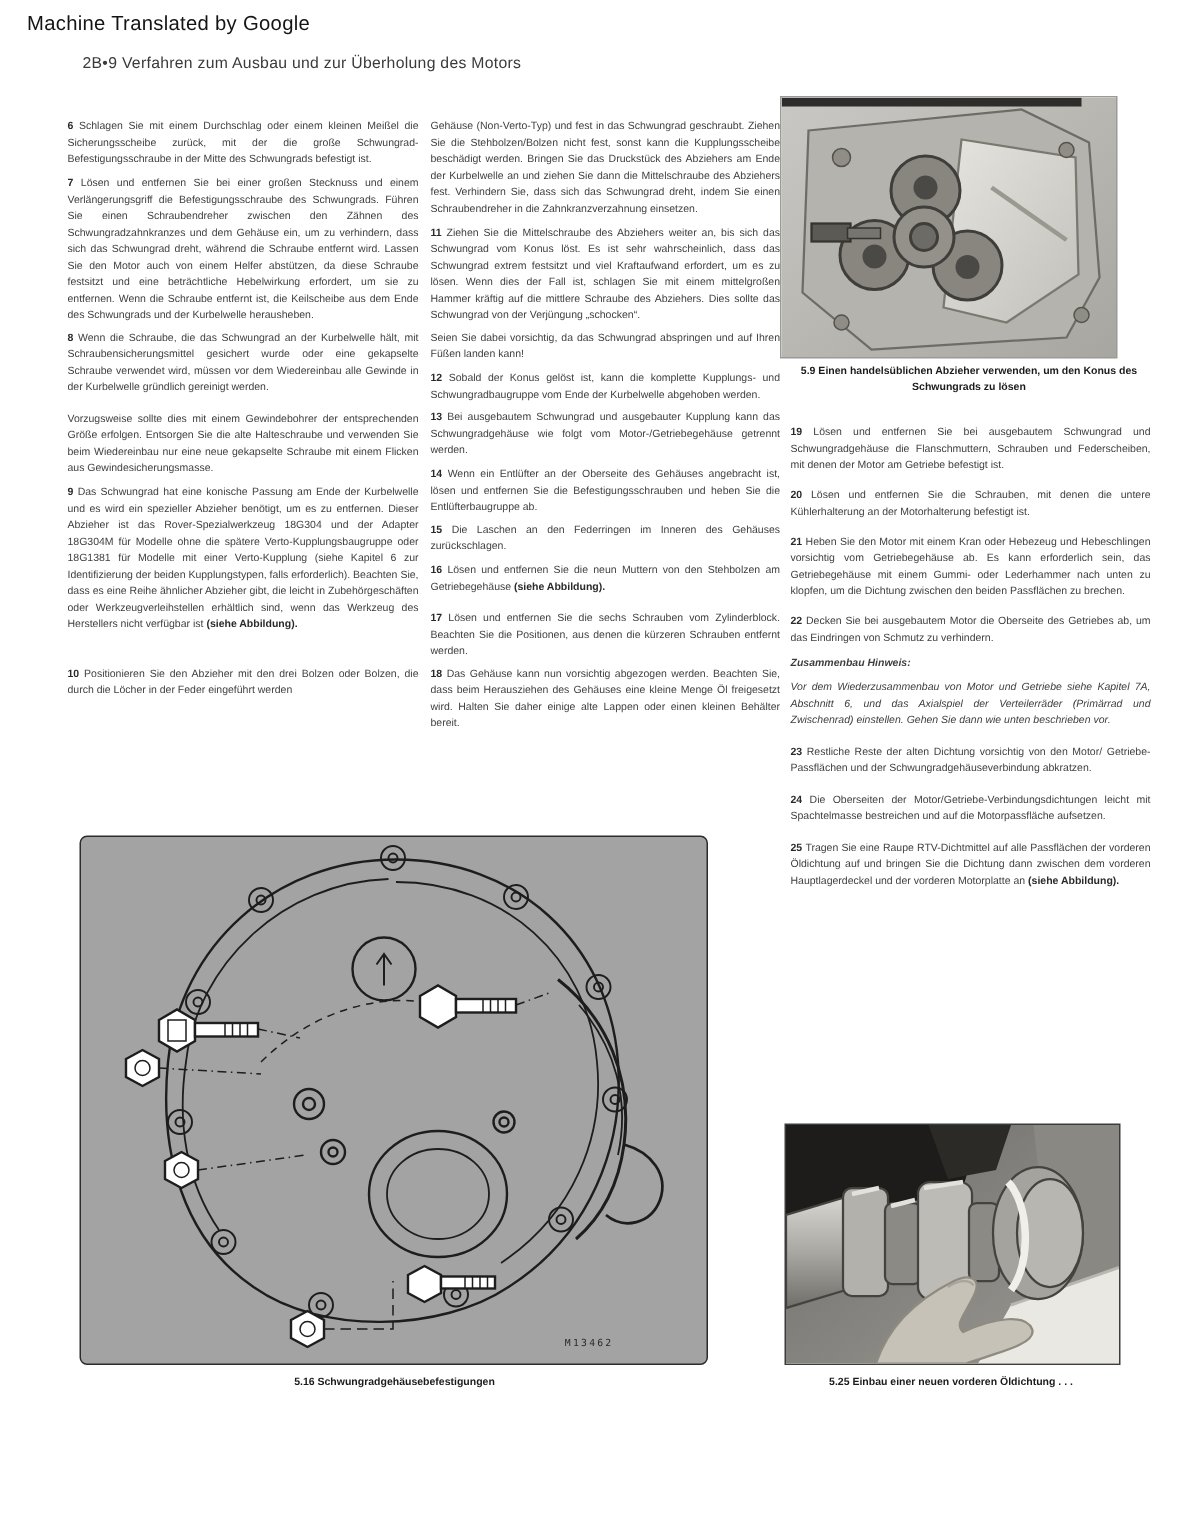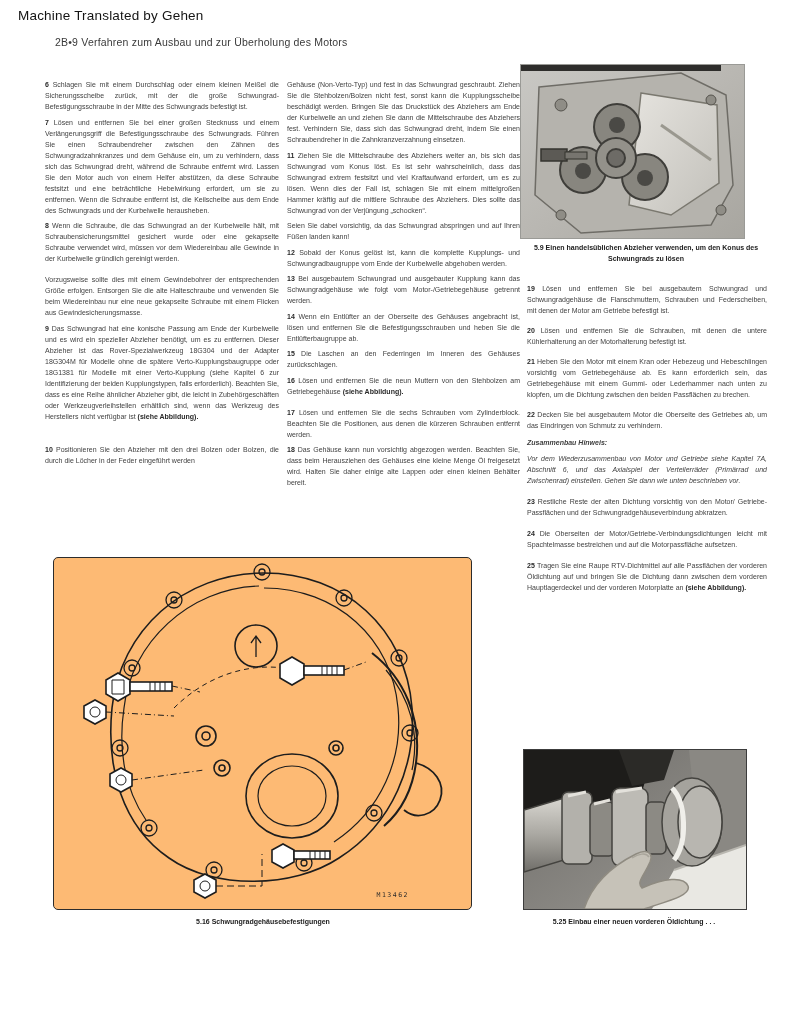--- a/index.html
+++ b/index.html
@@ -12,28 +12,28 @@
   #col1{left:45px;top:79px;width:234px;}
   #col2{left:287px;top:79px;width:233px;}
   #col3{left:527px;top:283px;width:240px;}
   .photo{position:absolute;overflow:hidden;}
   #photo59{left:520px;top:64px;width:223px;height:173px;border:1px solid #9a9a96;}
   #photo525{left:523px;top:749px;width:222px;height:159px;border:1px solid #3c3c3c;}
   .caption{position:absolute;font-size:7px;font-weight:bold;color:#1b1b1b;text-align:center;line-height:10.5px;}
   #cap59{left:523px;top:243px;width:246px;}
   #cap516{left:53px;top:917px;width:420px;}
   #cap525{left:523px;top:917px;width:222px;}
-  #fig516{position:absolute;left:53px;top:557px;width:419px;height:353px;border:1.3px solid #2c2c2c;border-radius:5px;background:#fdba74;box-sizing:border-box;}
+  #fig516{position:absolute;left:53px;top:557px;width:419px;height:353px;border:1.3px solid #2c2c2c;border-radius:5px;background:#a3a3a3;box-sizing:border-box;}
   .figno{position:absolute;right:62px;bottom:10px;font-size:6.5px;letter-spacing:1.5px;color:#2a2a2a;font-family:"DejaVu Sans Mono",monospace;}
   svg{display:block;}
 </style>
 </head>
 <body>
 
-<div class="mt-note">Machine Translated by Gehen</div>
+<div class="mt-note">Machine Translated by Google</div>
 <div class="page-header">2B•9 Verfahren zum Ausbau und zur Überholung des Motors</div>
 
 <div id="col1" class="col">
     <p><b>6 </b>Schlagen Sie mit einem Durchschlag oder einem kleinen Meißel die Sicherungsscheibe zurück, mit der die große Schwungrad-Befestigungsschraube in der Mitte des Schwungrads befestigt ist.</p>
     <p><b>7 </b>Lösen und entfernen Sie bei einer großen Stecknuss und einem Verlängerungsgriff die Befestigungsschraube des Schwungrads. Führen Sie einen Schraubendreher zwischen den Zähnen des Schwungradzahnkranzes und dem Gehäuse ein, um zu verhindern, dass sich das Schwungrad dreht, während die Schraube entfernt wird. Lassen Sie den Motor auch von einem Helfer abstützen, da diese Schraube festsitzt und eine beträchtliche Hebelwirkung erfordert, um sie zu entfernen. Wenn die Schraube entfernt ist, die Keilscheibe aus dem Ende des Schwungrads und der Kurbelwelle herausheben.</p>
     <p><b>8 </b>Wenn die Schraube, die das Schwungrad an der Kurbelwelle hält, mit Schraubensicherungsmittel gesichert wurde oder eine gekapselte Schraube verwendet wird, müssen vor dem Wiedereinbau alle Gewinde in der Kurbelwelle gründlich gereinigt werden.</p>
     <p style="margin-top: 10px;">Vorzugsweise sollte dies mit einem Gewindebohrer der entsprechenden Größe erfolgen. Entsorgen Sie die alte Halteschraube und verwenden Sie beim Wiedereinbau nur eine neue gekapselte Schraube mit einem Flicken aus Gewindesicherungsmasse.</p>
     <p><b>9 </b>Das Schwungrad hat eine konische Passung am Ende der Kurbelwelle und es wird ein spezieller Abzieher benötigt, um es zu entfernen. Dieser Abzieher ist das Rover-Spezialwerkzeug 18G304 und der Adapter 18G304M für Modelle ohne die spätere Verto-Kupplungsbaugruppe oder 18G1381 für Modelle mit einer Verto-Kupplung (siehe Kapitel 6 zur Identifizierung der beiden Kupplungstypen, falls erforderlich). Beachten Sie, dass es eine Reihe ähnlicher Abzieher gibt, die leicht in Zubehörgeschäften oder Werkzeugverleihstellen erhältlich sind, wenn das Werkzeug des Herstellers nicht verfügbar ist<b> (siehe Abbildung).</b></p>
     <p style="margin-top: 22px;"><b>10 </b>Positionieren Sie den Abzieher mit den drei Bolzen oder Bolzen, die durch die Löcher in der Feder eingeführt werden</p>
   </div>

